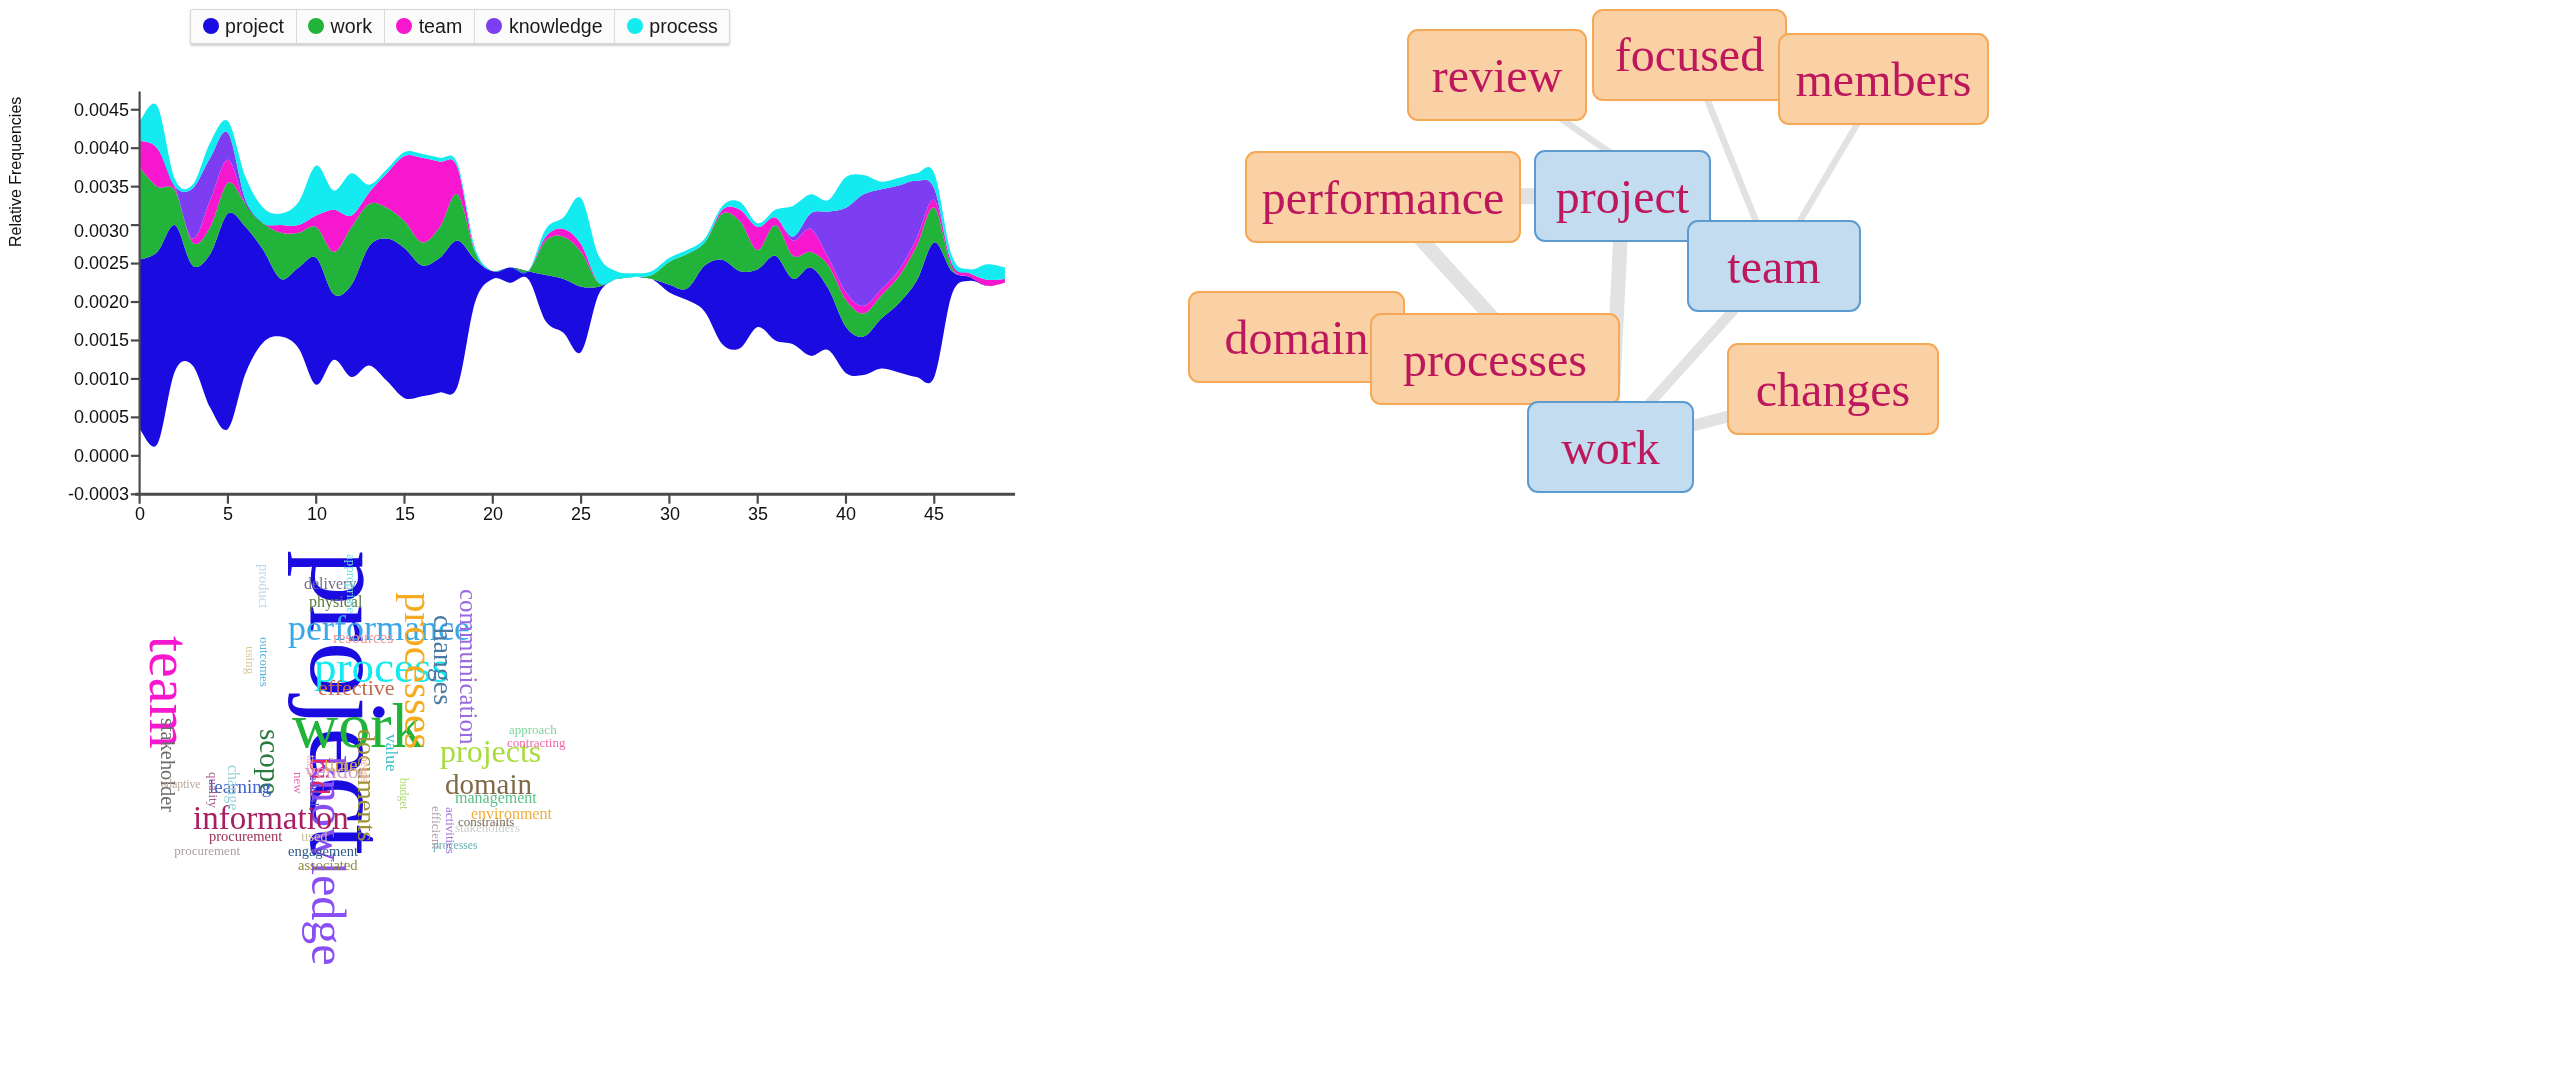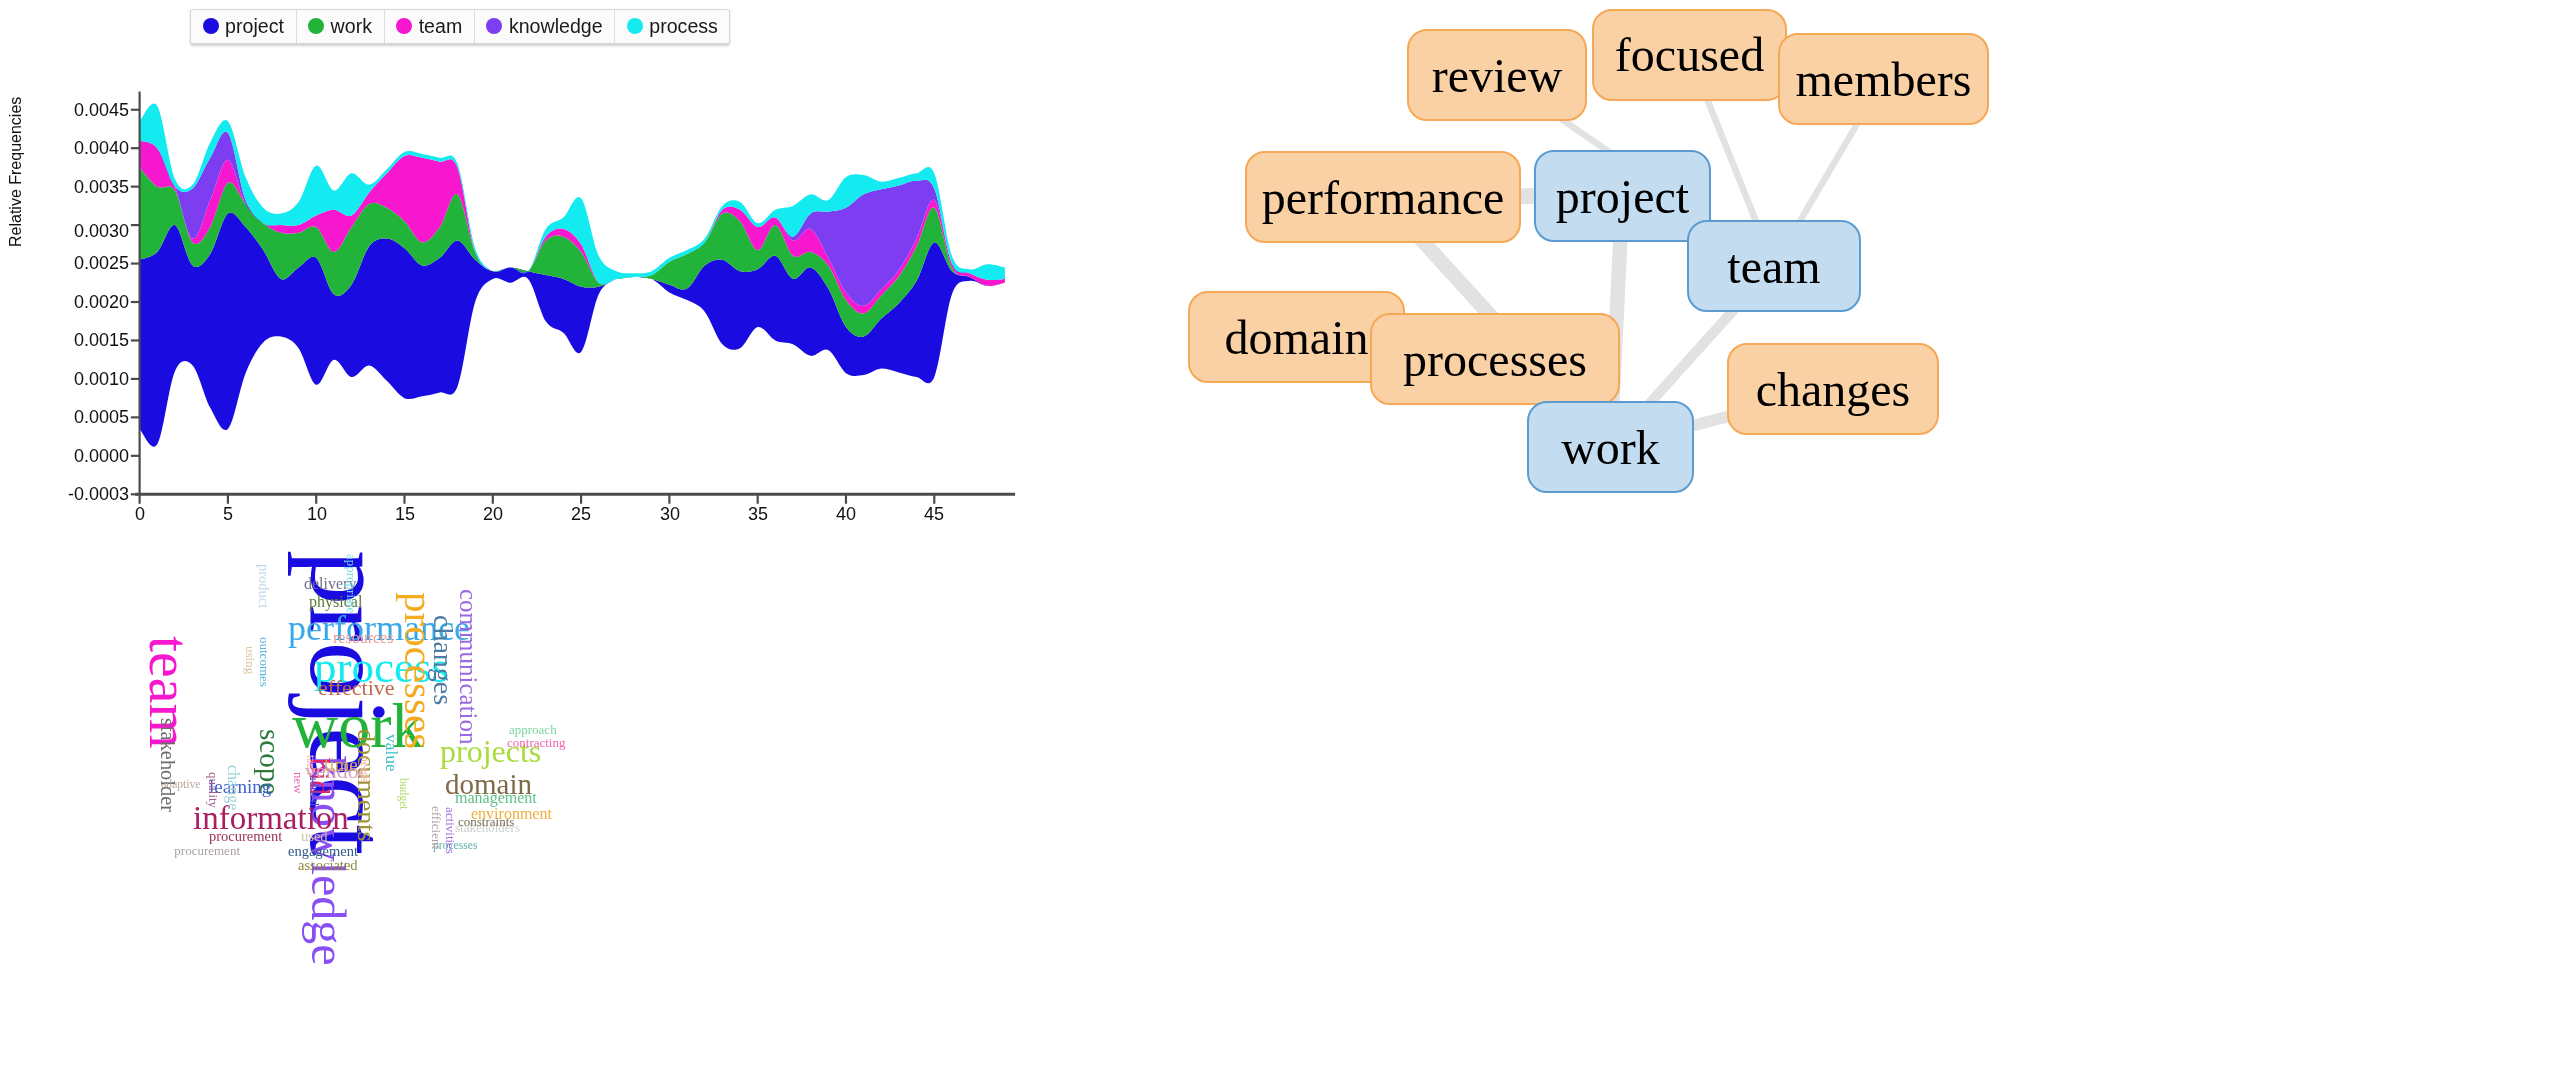--- a/index.html
+++ b/index.html
@@ -29,21 +29,21 @@
   
   #wordcloud{position:absolute;left:167px;top:560px;width:654px;height:531px;}
   .wc{position:absolute;white-space:nowrap;font-family:"Liberation Serif",serif;
       line-height:.92;font-weight:400;}
   .wc.vert{transform-origin:left top;}
 
   
   #network{position:absolute;left:1076px;top:0;width:1500px;height:1092px;}
   #edges{position:absolute;left:0;top:0;width:1500px;height:1092px;}
   .node{position:absolute;display:flex;align-items:center;justify-content:center;
-    border-radius:20px;font-family:"Liberation Serif",serif;color:#000000;
+    border-radius:11px;font-family:"Liberation Serif",serif;color:#be185d;
     box-sizing:border-box;}
   .node.orange{background:#fad1a5;border:2.9px solid #f5a856;}
   .node.blue{background:#c3dcf0;border:2.9px solid #5b9bd0;}
   .node span{pointer-events:none;}
 </style>
 </head>
 <body>
 
 <div id="left-panel">
 

